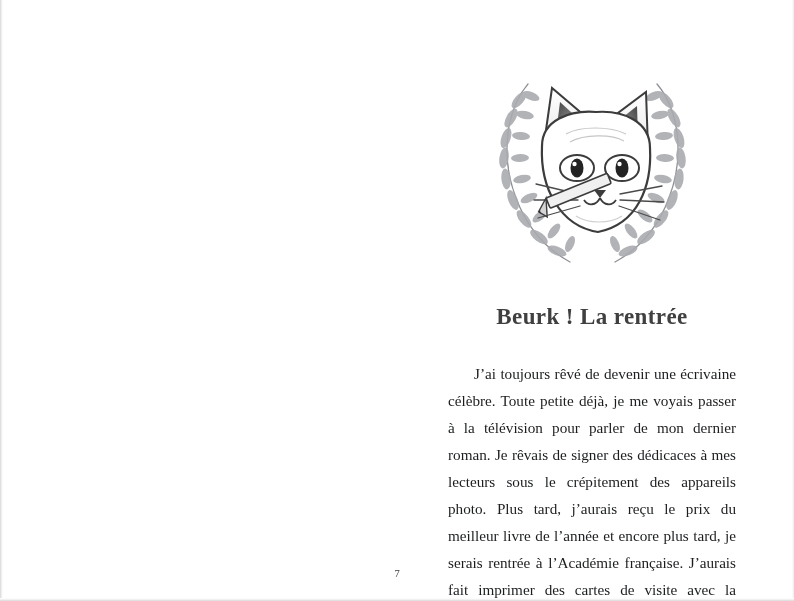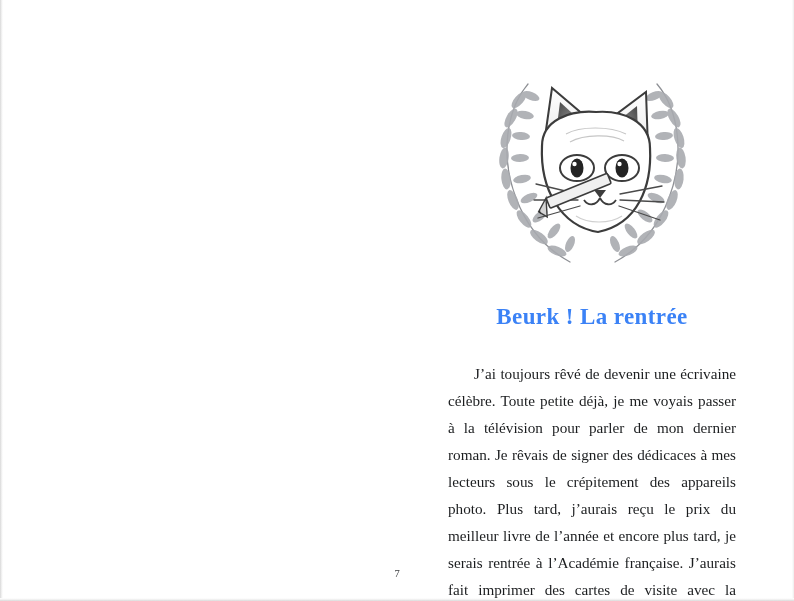--- a/index.html
+++ b/index.html
@@ -53,21 +53,21 @@
     height: 232px;
     margin: 0 auto 24px auto;
     display: block;
   }
 
   .chapter-title {
     text-align: center;
     font-size: 23px;
     font-weight: bold;
     letter-spacing: 0.4px;
-    color: #3b82f6;
+    color: #404040;
     margin: 0 0 30px 0;
     font-family: "Liberation Serif", serif;
   }
 
   .body-text {
     font-size: 15.2px;
     line-height: 1.78;
     color: #1b1d1f;
     text-align: justify;
     text-justify: inter-word;

